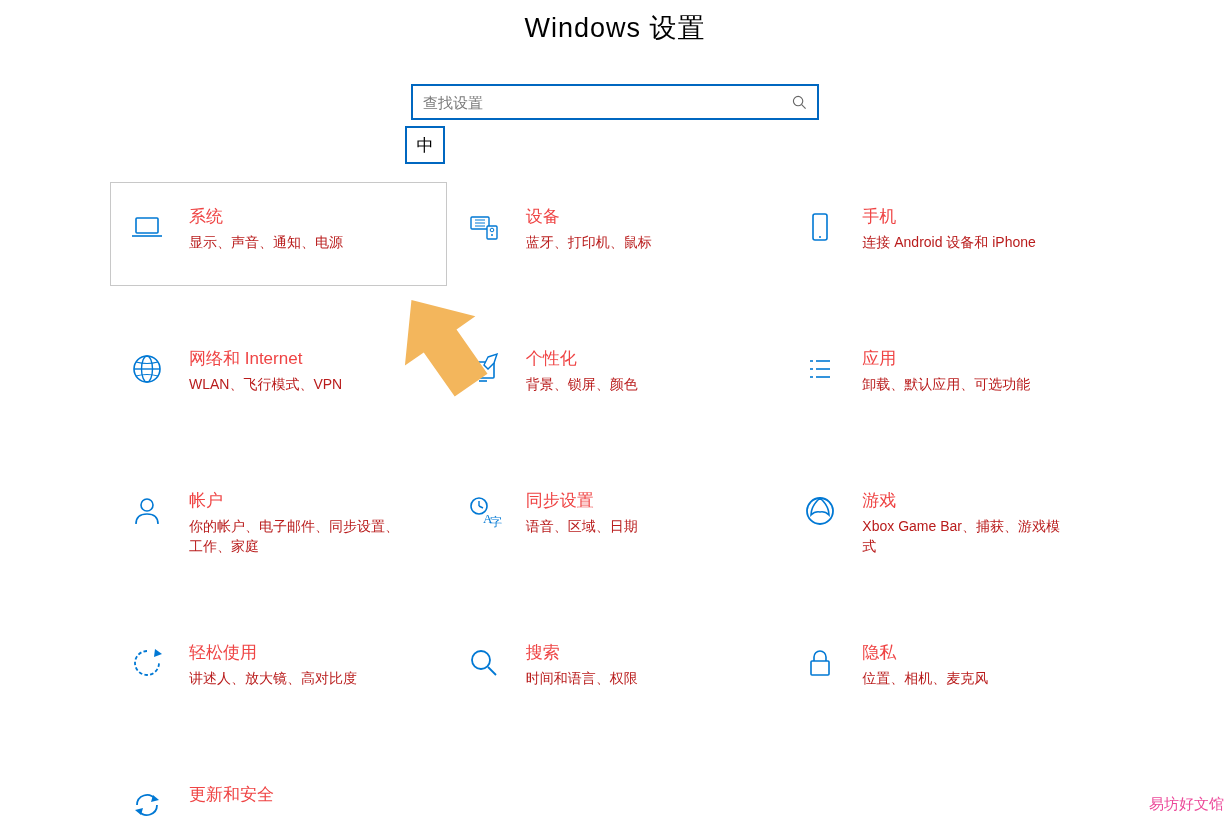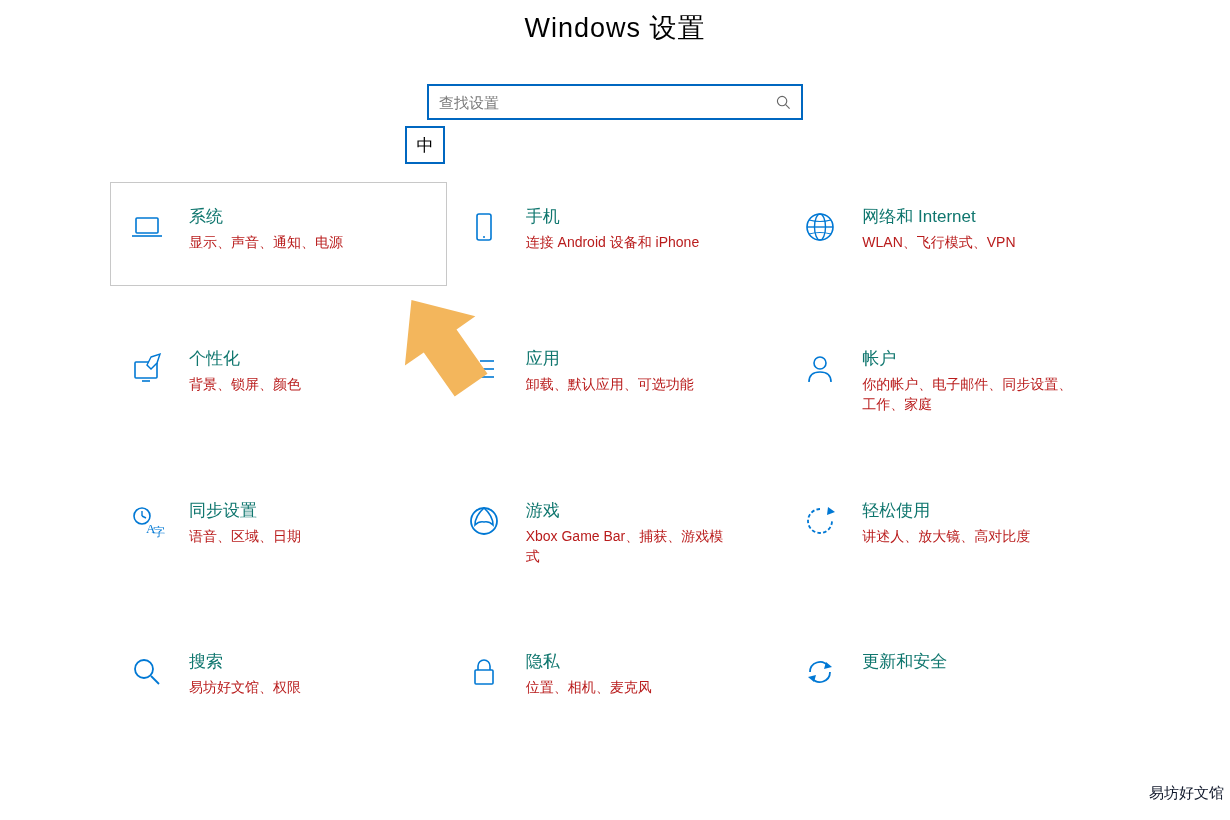--- a/index.html
+++ b/index.html
@@ -1,35 +1,35 @@
 <!DOCTYPE html>
 <html><head>
 <meta charset="utf-8">
 <style>
   html,body{margin:0;padding:0;width:1230px;height:820px;background:#fff;
     font-family:"Microsoft YaHei","Segoe UI",Arial,sans-serif;color:#000;overflow:hidden;}
   .page-title{font-size:27px;font-weight:400;text-align:center;margin-top:10px;letter-spacing:1px;}
   .search-wrap{display:flex;justify-content:center;margin-top:38px;position:relative;}
-  .search-box{width:376px;height:36px;border:2px solid #0067c0;display:flex;align-items:center;box-sizing:border-box;}
+  .search-box{width:408px;height:36px;border:2px solid #0067c0;display:flex;align-items:center;box-sizing:border-box;}
   .search-box input{flex:1;border:none;outline:none;font-size:15px;color:#666;padding:0 10px;background:transparent;}
   .search-box input::placeholder{color:#7a7a7a;}
   .search-icon{width:36px;display:flex;align-items:center;justify-content:center;}
   .ime-indicator{position:absolute;top:42px;left:50%;transform:translateX(-210px);width:36px;height:34px;
     border:2px solid #0067c0;display:flex;align-items:center;justify-content:center;font-size:17px;color:#000;background:#fff;}
   .grid{display:grid;grid-template-columns:repeat(3,1fr);column-gap:0;row-gap:38px;
     width:1030px;margin:62px auto 0 auto;padding:0 10px;box-sizing:border-box;}
   .tile{display:flex;align-items:flex-start;padding:22px 16px 22px 14px;border:1px solid transparent;
     box-sizing:border-box;min-height:104px;}
   .tile.hovered{border:1px solid #c8c8c8;}
   .tile-icon{width:44px;height:44px;flex-shrink:0;display:flex;align-items:center;justify-content:center;}
   .tile-text{margin-left:20px;}
-  .tile-title{font-size:17px;color:#0f766e;padding-bottom:4px;}
+  .tile-title{font-size:17px;color:#ef4444;padding-bottom:4px;}
   .tile-desc{font-size:14px;color:#b91c1c;line-height:1.45;max-width:210px;}
   .arrow-annot{position:absolute;pointer-events:none;}
-  .watermark{position:absolute;right:6px;bottom:17px;font-size:15px;color:#0f172a;font-family:Liberation Serif, serif;}
+  .watermark{position:absolute;right:6px;bottom:6px;font-size:15px;color:#ec4899;font-family:Liberation Serif, serif;}
   svg{display:block;}
 </style>
 </head>
 <body>
 
 <div class="page-title">Windows 设置</div>
 
 <div class="search-wrap">
   <div class="search-box">
     <input type="text" placeholder="查找设置" style="">
@@ -47,20 +47,37 @@
     <div class="tile hovered">
       <div class="tile-icon">
         <svg width="36" height="36" viewBox="0 0 36 36">
           <rect x="7" y="9" width="22" height="15" rx="1" fill="none" stroke="#0078d4" stroke-width="1.6"></rect>
           <line x1="3" y1="27" x2="33" y2="27" stroke="#0078d4" stroke-width="1.6"></line>
         </svg>
       </div>
       <div class="tile-text">
         <div class="tile-title">系统</div>
         <div class="tile-desc">显示、声音、通知、电源</div>
+      </div>
+    </div>
+    <div class="tile">
+      <div class="tile-icon">
+        <svg width="36" height="36" viewBox="0 0 36 36">
+          <rect x="5" y="8" width="18" height="12" rx="1" fill="none" stroke="#0078d4" stroke-width="1.4"></rect>
+          <line x1="9" y1="11" x2="19" y2="11" stroke="#0078d4"></line>
+          <line x1="9" y1="14" x2="19" y2="14" stroke="#0078d4"></line>
+          <line x1="9" y1="17" x2="19" y2="17" stroke="#0078d4"></line>
+          <rect x="21" y="17" width="10" height="13" rx="1" fill="#fff" stroke="#0078d4" stroke-width="1.4"></rect>
+          <circle cx="26" cy="21" r="1.8" fill="none" stroke="#0078d4"></circle>
+          <circle cx="26" cy="26" r="1" fill="#0078d4"></circle>
+        </svg>
+      </div>
+      <div class="tile-text">
+        <div class="tile-title">设备</div>
+        <div class="tile-desc">蓝牙、打印机、鼠标</div>
       </div>
     </div>
     <div class="tile">
       <div class="tile-icon">
         <svg width="36" height="36" viewBox="0 0 36 36">
           <rect x="11" y="5" width="14" height="26" rx="2" fill="none" stroke="#0078d4" stroke-width="1.6"></rect>
           <circle cx="18" cy="28" r="1" fill="#0078d4"></circle>
         </svg>
       </div>
       <div class="tile-text">
@@ -168,21 +185,21 @@
     </div>
     <div class="tile">
       <div class="tile-icon">
         <svg width="36" height="36" viewBox="0 0 36 36">
           <circle cx="15" cy="15" r="9" fill="none" stroke="#0078d4" stroke-width="1.8"></circle>
           <line x1="22" y1="22" x2="30" y2="30" stroke="#0078d4" stroke-width="1.8"></line>
         </svg>
       </div>
       <div class="tile-text">
         <div class="tile-title">搜索</div>
-        <div class="tile-desc">易坊好文馆、权限</div>
+        <div class="tile-desc">时间和语言、权限</div>
       </div>
     </div>
     <div class="tile">
       <div class="tile-icon">
         <svg width="36" height="36" viewBox="0 0 36 36">
           <rect x="9" y="16" width="18" height="14" rx="1" fill="none" stroke="#0078d4" stroke-width="1.6"></rect>
           <path d="M12 16 V12 a6 6 0 0 1 12 0 V16" fill="none" stroke="#0078d4" stroke-width="1.6"></path>
         </svg>
       </div>
       <div class="tile-text">

